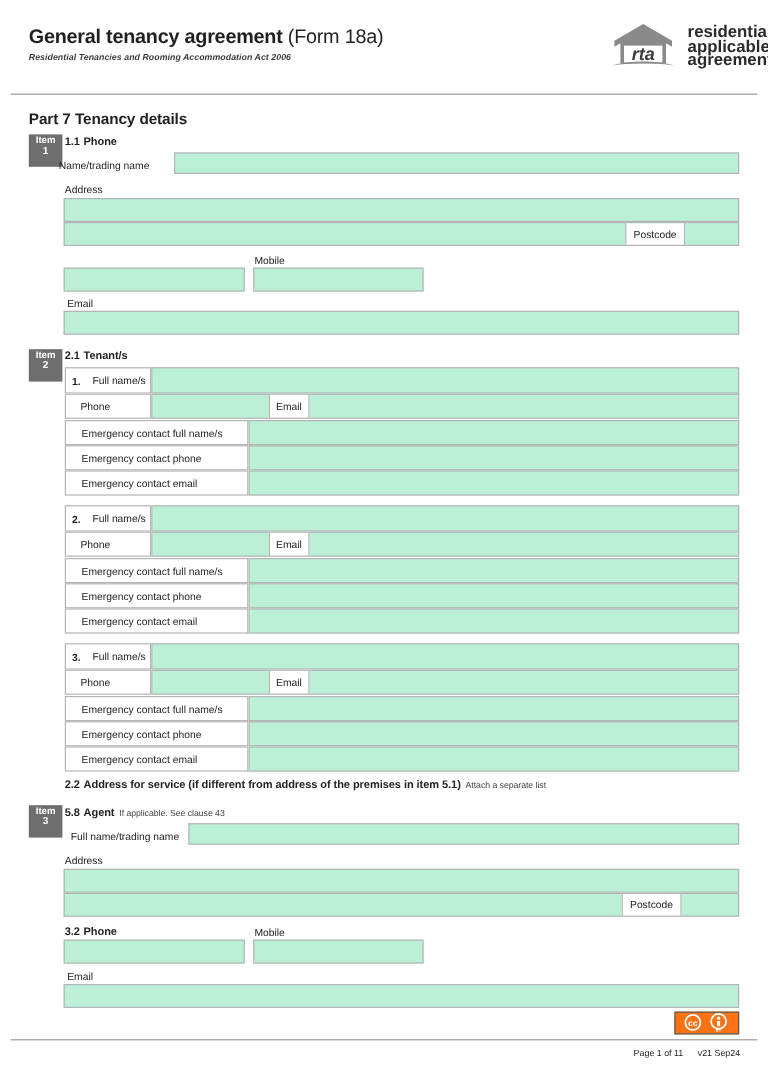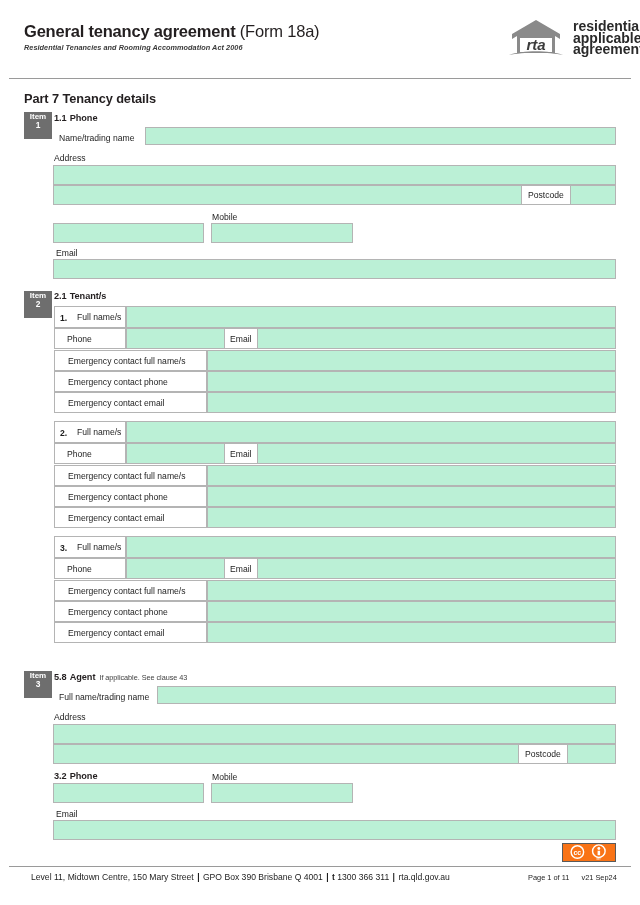--- a/index.html
+++ b/index.html
@@ -148,21 +148,21 @@
 
   <div class="item-badge" style="left:24px; top:112px;">
     <span>Item</span>
     <span class="n">1</span>
   </div>
 
   <div class="sec-label" style="left:54px; top:113px;">
     <span class="num">1.1</span><span class="nm">Phone</span>
   </div>
 
-  <div class="field-label" style="left:59px; top:133px;">Name/trading name</div>
+  <div class="field-label" style="left:49px; top:133px;">Name/trading name</div>
   <div class="fld" style="left:145px; top:127px; width:471px; height:18px;"></div>
 
   <div class="field-label" style="left:54px; top:153px;">Address</div>
   <div class="fld" style="left:53px; top:165px; width:563px; height:20px;"></div>
   <div class="fld" style="left:53px; top:185px; width:563px; height:20px;"></div>
   <div class="lbl-cell center" style="left:521px; top:185px; width:50px; height:20px;">Postcode</div>
 
   <div class="sec-label" style="left:54px; top:223px;">
     <span class="num">1.2</span><span class="nm">Phone</span>
   </div>
@@ -232,20 +232,23 @@
     <div class="fld" style="left:207px; top:580px; width:409px; height:21px;"></div>
     <div class="lbl-cell" style="left:54px; top:580px; width:153px; height:21px; padding-left:13px;">Emergency contact full name/s</div>
 
     <div class="fld" style="left:207px; top:601px; width:409px; height:21px;"></div>
     <div class="lbl-cell" style="left:54px; top:601px; width:153px; height:21px; padding-left:13px;">Emergency contact phone</div>
 
     <div class="fld" style="left:207px; top:622px; width:409px; height:21px;"></div>
     <div class="lbl-cell" style="left:54px; top:622px; width:153px; height:21px; padding-left:13px;">Emergency contact email</div>
   </div>
 
+  <div class="sec-label" style="left:54px; top:649px;">
+    <span class="num">2.2</span><span class="nm">Address for service (if different from address of the premises in item 5.1)</span><span class="note">Attach a separate list</span>
+  </div>
 
   <div class="item-badge" style="left:24px; top:671px;">
     <span>Item</span>
     <span class="n">3</span>
   </div>
 
   <div class="sec-label" style="left:54px; top:672px;">
     <span class="num">5.8</span><span class="nm">Agent</span><span class="note">If applicable. See clause 43</span>
   </div>
 
@@ -272,28 +275,18 @@
       <circle cx="14" cy="9" r="7" fill="none" stroke="#ffffff" stroke-width="1.6"></circle>
       <text x="14" y="12.5" font-family="Liberation Sans, sans-serif" font-size="8" font-weight="bold" fill="#ffffff" text-anchor="middle">cc</text>
       <circle cx="38" cy="8" r="7" fill="none" stroke="#ffffff" stroke-width="1.6"></circle>
       <circle cx="38" cy="5" r="1.6" fill="#ffffff"></circle>
       <rect x="36.6" y="7.5" width="2.8" height="5" fill="#ffffff"></rect>
       <text x="38" y="18" font-family="Liberation Sans, sans-serif" font-size="4" fill="#ffffff" text-anchor="middle">BY</text>
     </svg>
   </div>
 
   <div class="footer-rule"></div>
-  <div class="footer-text">
-    <span>Level 11, Midtown Centre, 150 Mary Street</span>
-    <span class="sep">|</span>
-    <span>GPO Box 390 Brisbane Q 4001</span>
-    <span class="sep">|</span>
-    <span class="b">t</span>
-    <span>1300 366 311</span>
-    <span class="sep">|</span>
-    <span>rta.qld.gov.au</span>
-  </div>
   <div class="footer-page">
     <span>Page 1 of 11</span>
     <span class="ver">v21 Sep24</span>
   </div>
 
 </div>
 
 </body></html>

